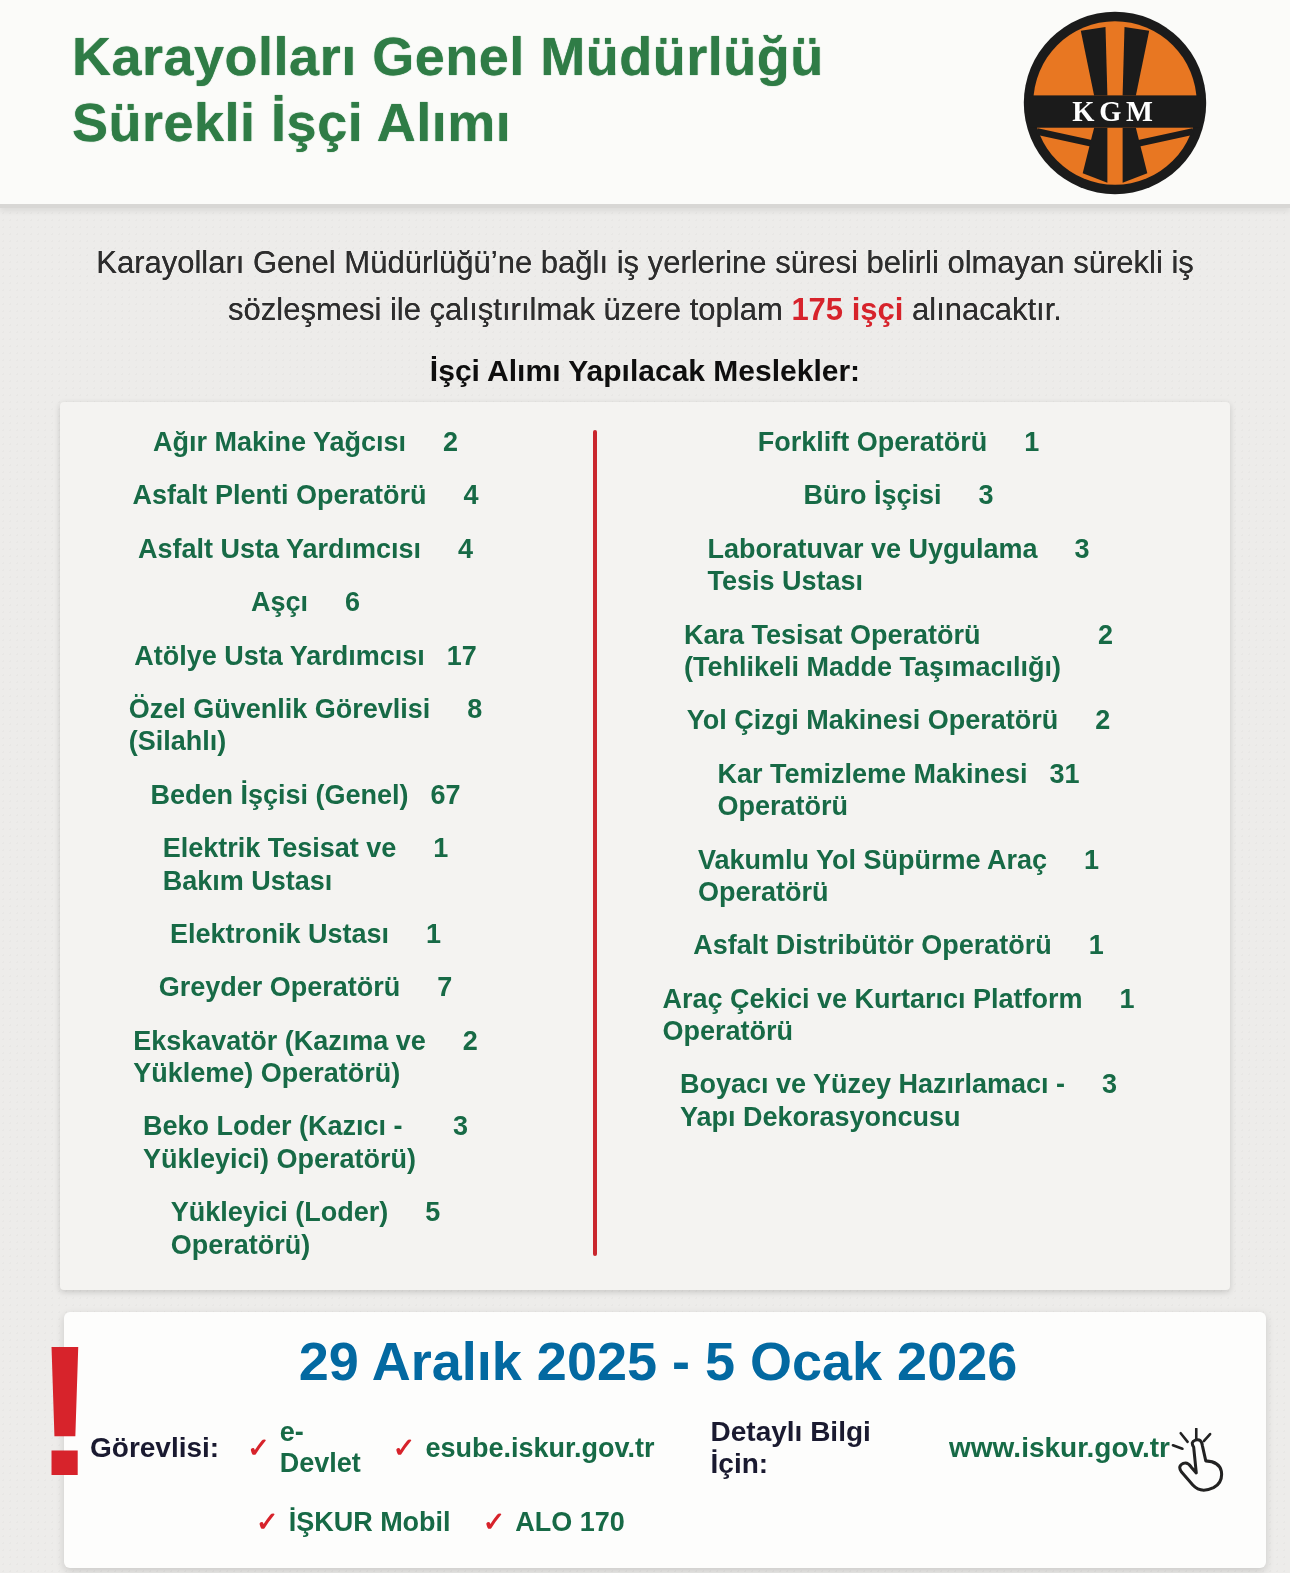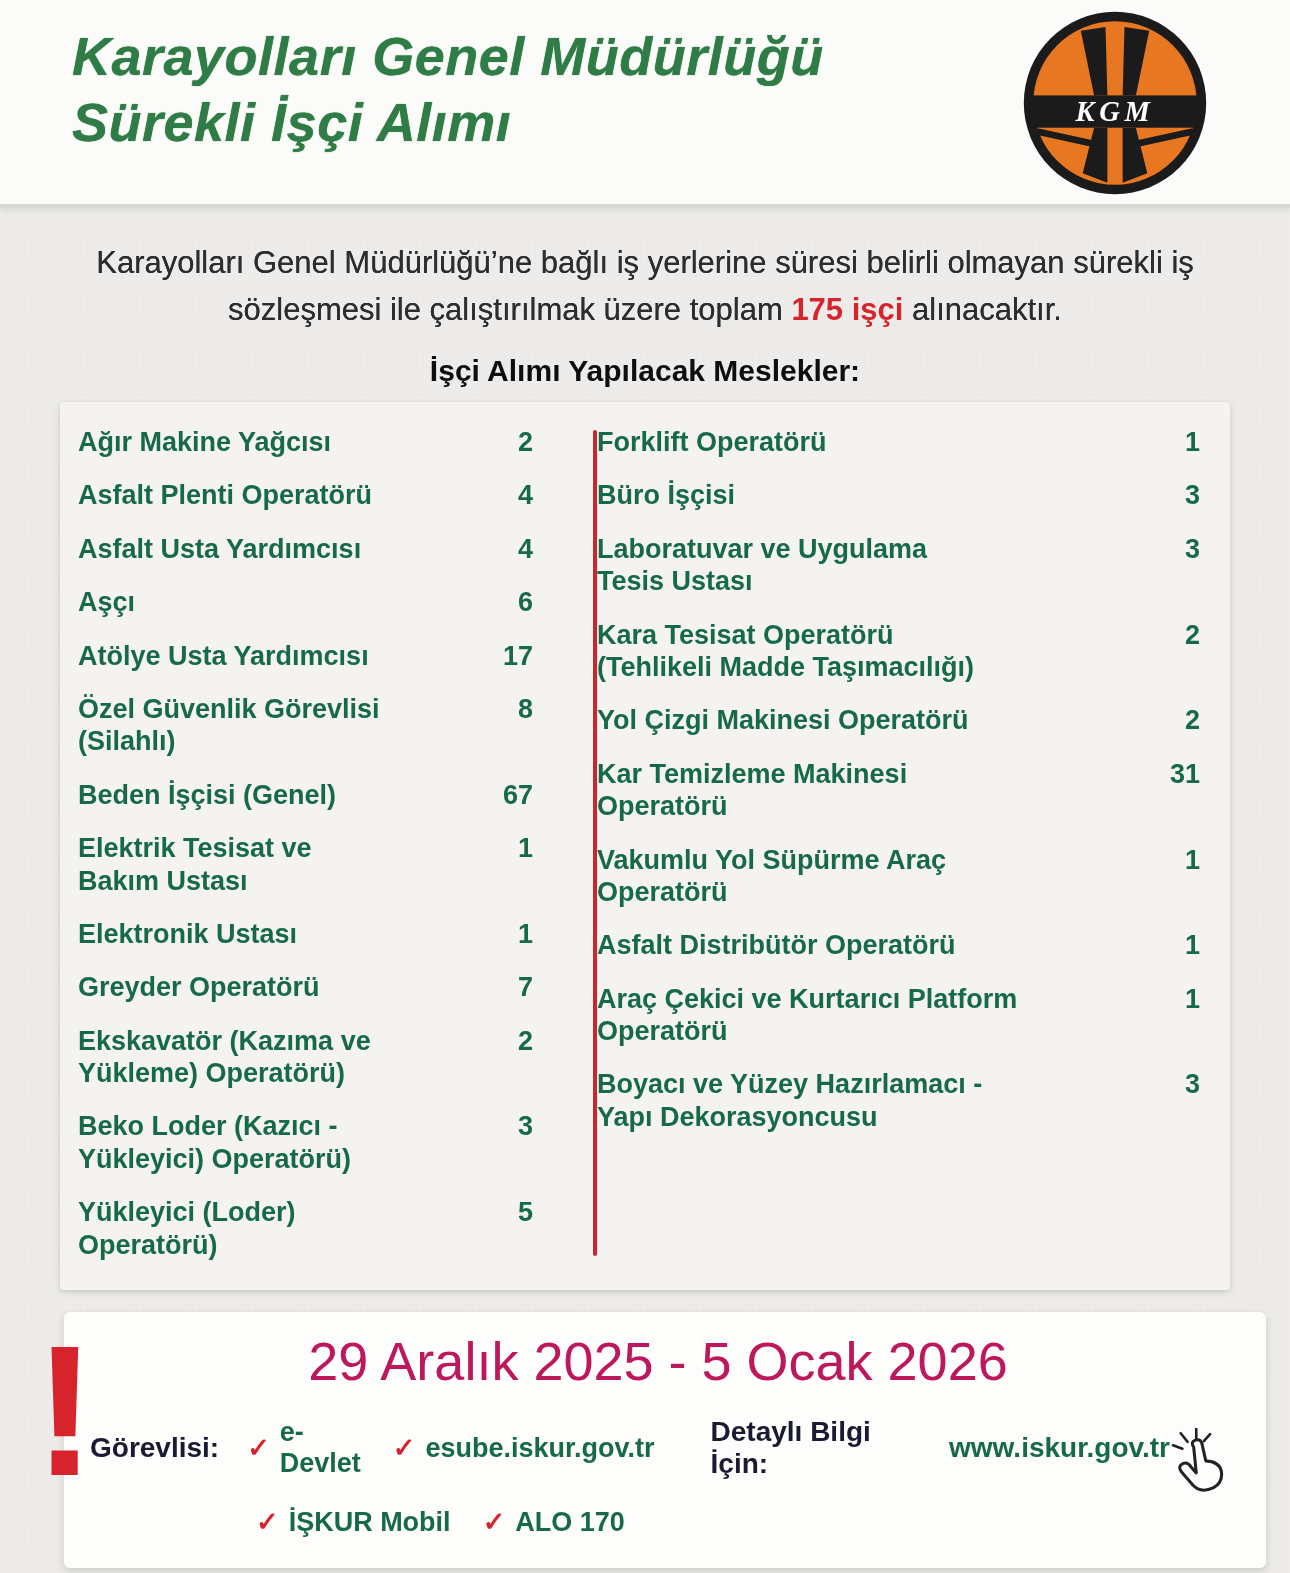--- a/index.html
+++ b/index.html
@@ -5,55 +5,55 @@
   * { margin:0; padding:0; box-sizing:border-box; }
   html,body { width:1290px; }
   body { font-family:"Liberation Sans", sans-serif; background:#e9e8e6; }
   .page { position:relative; width:1290px; height:1573px; overflow:hidden;
           background:#edecea;
           background-image:radial-gradient(rgba(0,0,0,0.018) 1px, transparent 1px);
           background-size:7px 7px; }
 
   
   .header { position:relative; height:208px; background:#fbfbf9;
-            border-bottom:4px solid #d8d7d5; box-shadow:0 3px 6px rgba(0,0,0,.08);font-style:italic; }
+            border-bottom:4px solid #d8d7d5; box-shadow:0 3px 6px rgba(0,0,0,.08); }
   .title { position:absolute; left:72px; top:24px; font-size:54px; line-height:1.22;
            font-weight:800; color:#2f7c46; letter-spacing:.5px; white-space:pre-line;
            text-shadow:0 0 1px #2f7c46; }
   .kgm { position:absolute; right:80px; top:8px; width:190px; height:190px; }
 
   
   .intro { width:1160px; margin:32px auto 0; text-align:center; font-size:31px;
            line-height:1.5; color:#2d2d2d; text-shadow:0 0 .6px #2d2d2d; }
   .intro .hl { color:#d7232b; font-weight:800; text-shadow:none; }
   .jobs-heading { margin-top:21px; text-align:center; font-size:30px; font-weight:800;
                   color:#0e0e0e; }
 
   
   .panel { width:1170px; margin:14px auto 0; background:#f4f3f1; border-radius:4px;
            box-shadow:0 2px 6px rgba(0,0,0,.16); display:flex;
            padding:24px 20px 8px 18px; }
   .col { display:block; }
   .col-left  { width:515px; padding-right:60px; }
   .col-right { flex:1; padding-right:10px; }
   .vline { width:4px; background:#c9262d; margin:4px 0 26px; border-radius:2px; }
-  .job-row { display:flex; justify-content:space-between; align-items:flex-start;
+  .job-row { display:flex; justify-content:center; align-items:flex-start;
              margin-bottom:21px; color:#176a46; font-weight:700; font-size:27px;
              line-height:1.2; }
   .job-name { white-space:pre-line; }
   .job-count { min-width:52px; text-align:right; flex:none; }
 
   
   .apply-box { position:relative; width:1202px; margin:22px 0 0 64px; background:#fdfdfc;
                border-radius:6px; box-shadow:0 3px 9px rgba(0,0,0,.15);
                padding:14px 40px 30px 26px; }
   .bang { position:absolute; left:-30px; top:6px; font-size:186px; font-weight:800;
           color:#d7232b; line-height:1; }
   .date-label { text-align:center; font-size:29px; font-weight:800; color:#101010; }
-  .date-range { text-align:center; font-size:54px; font-weight:400; color:#be185d;
+  .date-range { text-align:center; font-size:54px; font-weight:700; color:#0369a1;
                 margin-top:4px; }
   .apply-row { display:flex; align-items:center; margin-top:22px; }
   .apply-row2 { margin-top:24px; margin-left:166px; }
   .apply-label { font-size:28px; font-weight:800; color:#1a1a30; }
   .channels { display:inline-flex; gap:32px; margin-left:28px; }
   .channel { display:inline-flex; align-items:center; gap:10px; }
   .check { color:#d7232b; font-weight:800; font-size:27px; }
   .channel-label { color:#176a46; font-weight:800; font-size:27px; }
   .details-label { margin-left:56px; }
   .url { margin-left:27px; color:#176a46; font-weight:800; font-size:28px; }

